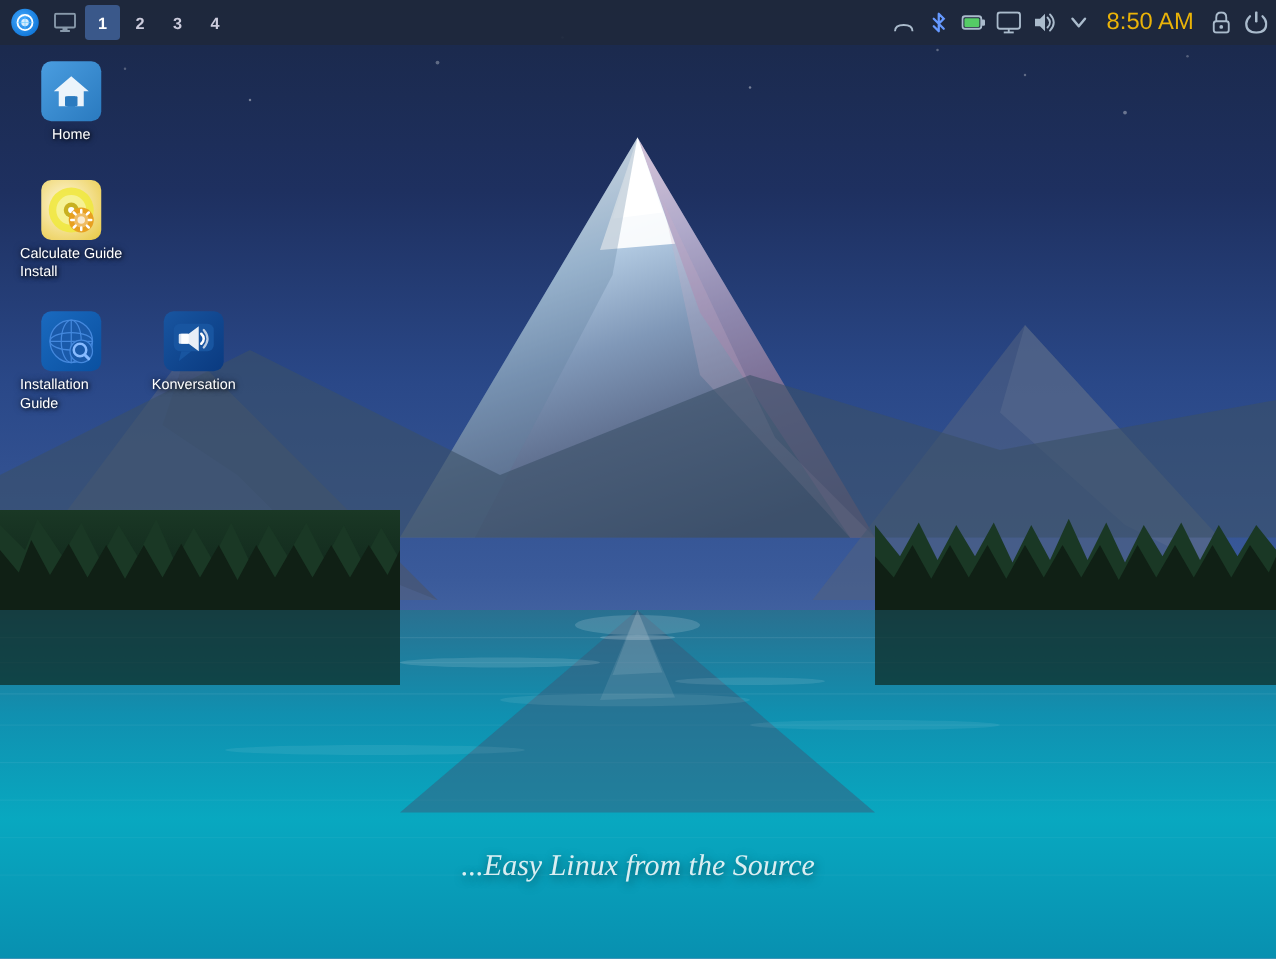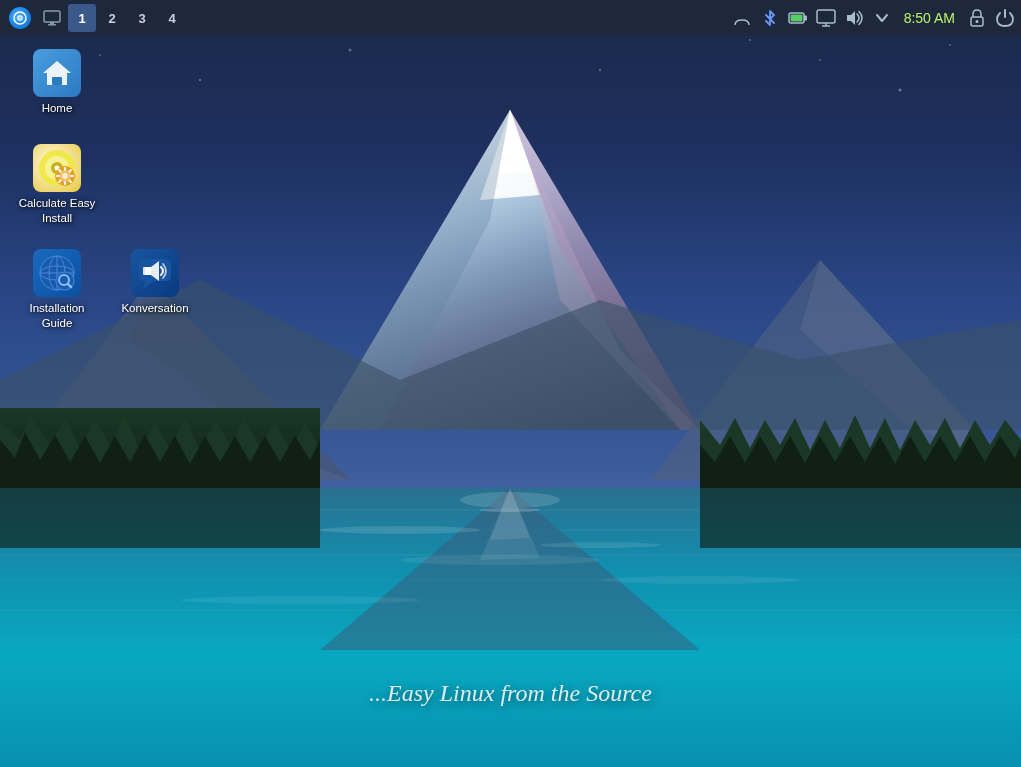--- a/index.html
+++ b/index.html
@@ -139,23 +139,23 @@
       align-items: center;
       justify-content: center;
       font-size: 14px;
       color: #ccd;
       cursor: pointer;
       border-radius: 3px;
     }
 
     #clock {
       padding: 0 6px;
-      font-size: 14px;
+      font-size: 19px;
       font-weight: 500;
-      color: #bef264;
+      color: #eab308;
       cursor: pointer;
       border-radius: 3px;
       height: 28px;
       display: flex;
       align-items: center;
       text-align: center;
     }
 
     
     .desktop-icon {
@@ -176,21 +176,21 @@
       display: flex;
       align-items: center;
       justify-content: center;
       margin-bottom: 4px;
       font-size: 28px;
     }
 
     .icon-label {
       font-size: 11.5px;
       color: white;
-      text-align: center;
+      text-align: left;
       text-shadow: 1px 1px 3px rgba(0,0,0,0.8), 0 0 6px rgba(0,0,0,0.6);
       line-height: 1.3;
       word-break: break-word;
     }
 
     
     #tagline {
       position: absolute;
       bottom: 60px;
       left: 50%;
@@ -462,21 +462,21 @@
         <circle cx="20" cy="20" r="12" fill="white" opacity="0.4"></circle>
         <circle cx="20" cy="20" r="6" fill="#c8b020"></circle>
         <circle cx="20" cy="20" r="2.5" fill="white"></circle>
 
         <circle cx="28" cy="28" r="10" fill="#e8a020"></circle>
         <circle cx="28" cy="28" r="6" fill="white" opacity="0.3"></circle>
         <path d="M28,20 L28,22 M28,34 L28,36 M20,28 L22,28 M34,28 L36,28 M22,22 L23.5,23.5 M32.5,32.5 L34,34 M22,34 L23.5,32.5 M32.5,23.5 L34,22" stroke="white" stroke-width="2" stroke-linecap="round"></path>
         <circle cx="28" cy="28" r="3" fill="white" opacity="0.7"></circle>
       </svg>
     </div>
-    <span class="icon-label">Calculate Easy Install</span>
+    <span class="icon-label">Calculate Guide Install</span>
   </div>
 
 
   <div class="desktop-icon" style="top:245px; left:12px;">
     <div class="icon-img guide-icon-img">
       <svg width="40" height="40" viewBox="0 0 40 40">
 
         <circle cx="20" cy="20" r="17" fill="#1a5aaa" stroke="#4488dd" stroke-width="1"></circle>
         <ellipse cx="20" cy="20" rx="8" ry="17" fill="none" stroke="#4488dd" stroke-width="1"></ellipse>
         <ellipse cx="20" cy="20" rx="17" ry="7" fill="none" stroke="#4488dd" stroke-width="1"></ellipse>

